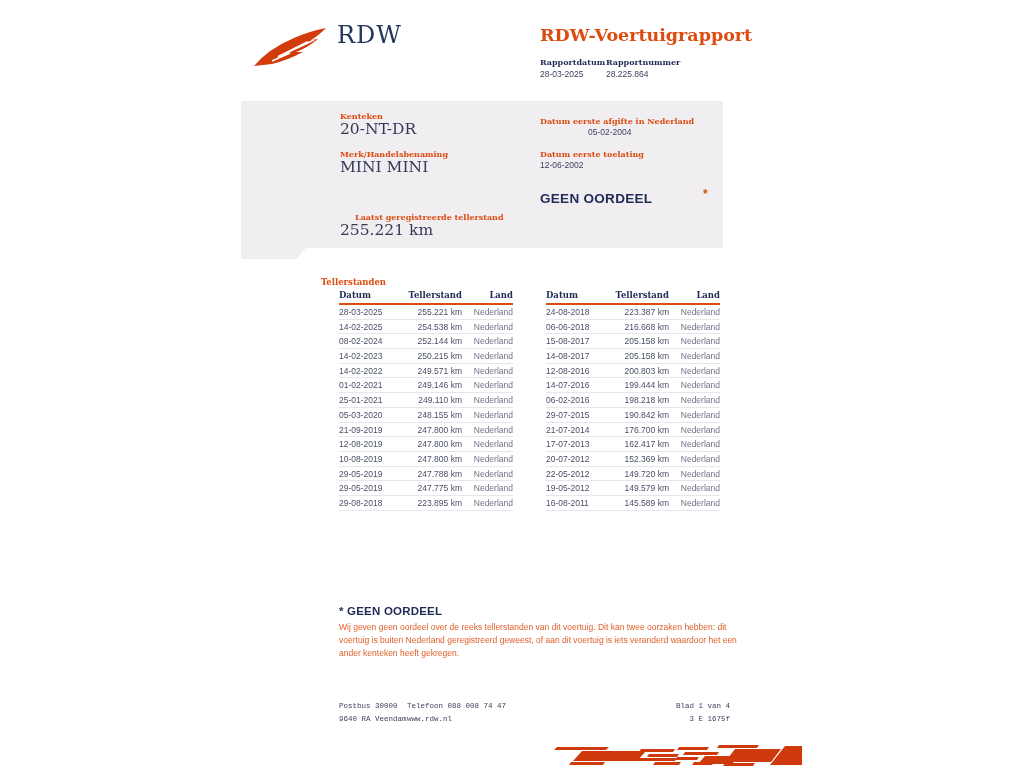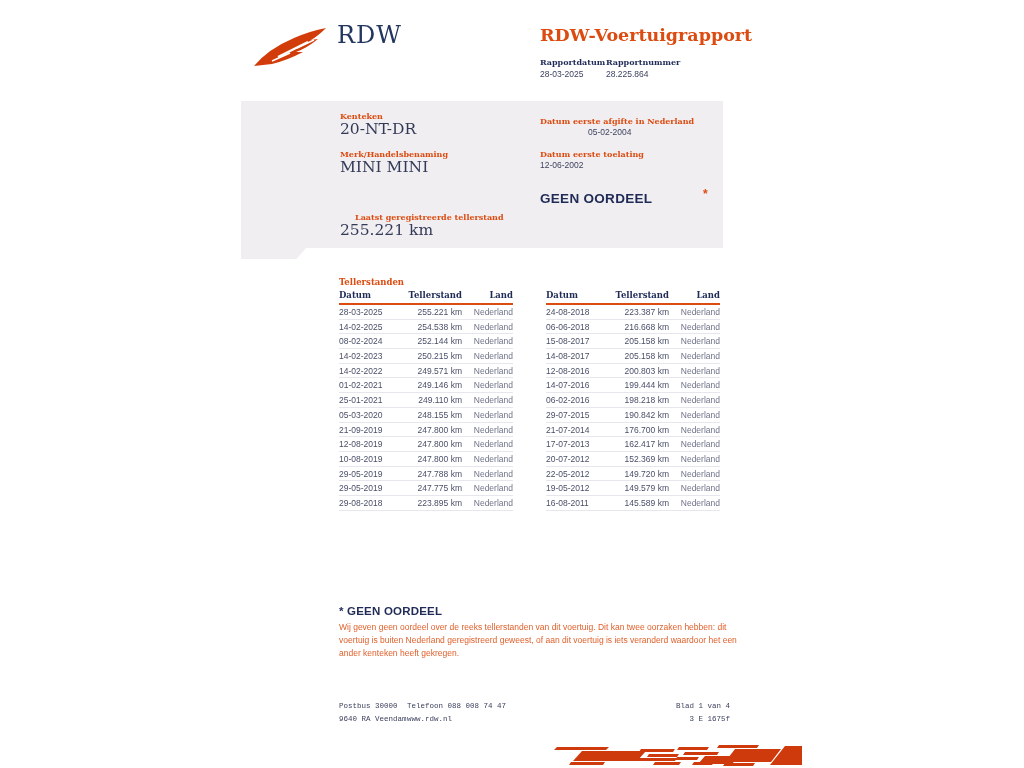--- a/index.html
+++ b/index.html
@@ -78,21 +78,21 @@
 <div class="abs olabel" style="left:355px;top:212px;">Laatst geregistreerde tellerstand</div>
 <div class="abs bigval" style="left:340px;top:221px;">255.221 km</div>
 
 <div class="abs olabel" style="left:540px;top:116px;">Datum eerste afgifte in Nederland</div>
 <div class="abs smallval" style="left:540px;top:127px;margin-left:48px;">05-02-2004</div>
 <div class="abs olabel" style="left:540px;top:149px;">Datum eerste toelating</div>
 <div class="abs smallval" style="left:540px;top:160px;">12-06-2002</div>
 <div class="abs verdict" style="left:540px;top:191px;">GEEN OORDEEL</div>
 <div class="abs star" style="left:703px;top:187px;">*</div>
 
-<div class="abs section-title" style="left: 339px; top: 277px;">Tellerstanden</div>
+<div class="abs section-title" style="left: 321px; top: 277px;">Tellerstanden</div>
 
 <div class="abs mtable" style="left:339px;top:290px;">
   <div class="thead">
     <span class="h0">Datum</span>
     <span class="h1">Tellerstand</span>
     <span class="h2">Land</span>
   </div>
   <div class="tbody">
       <div class="trow">
         <span class="c0">28-03-2025</span>

